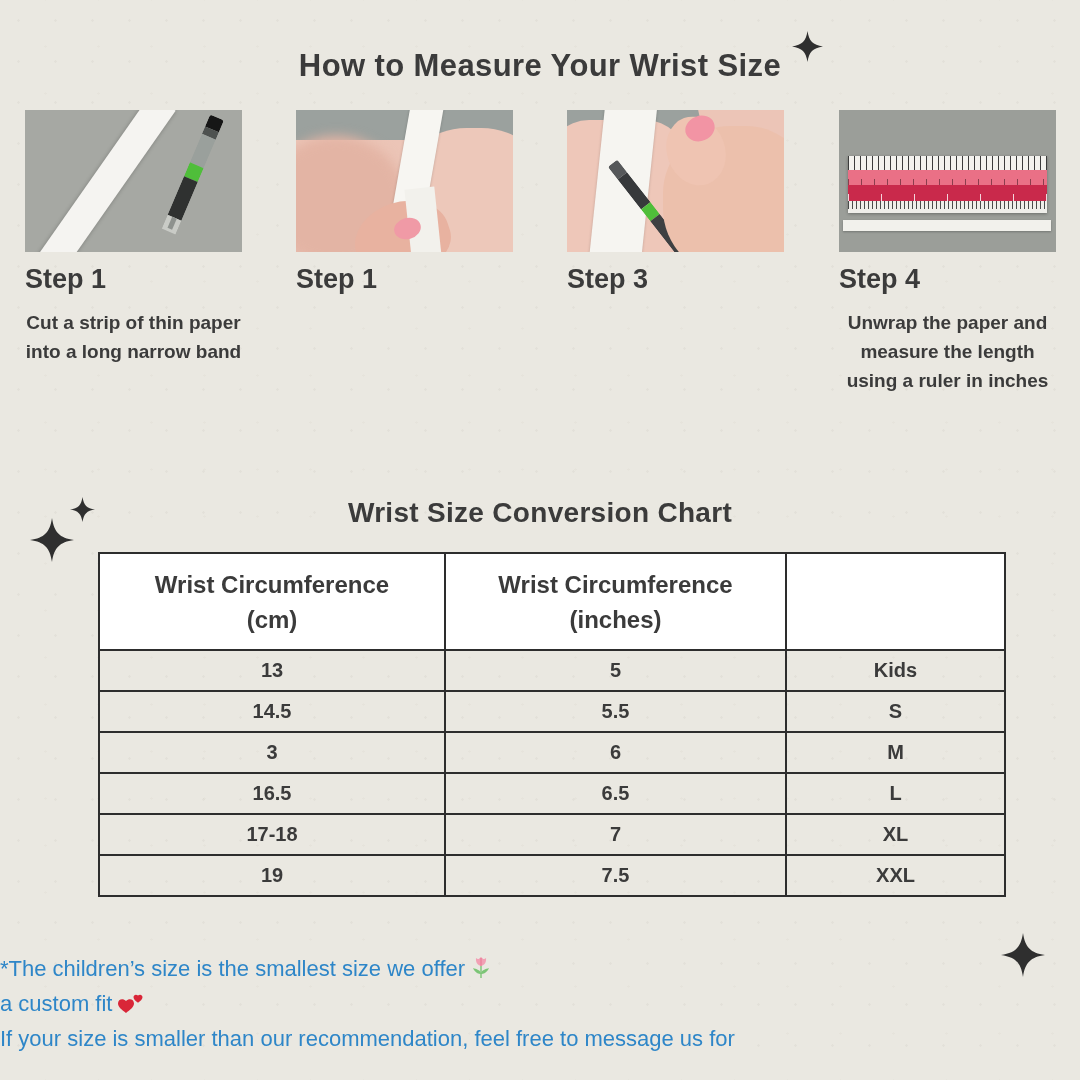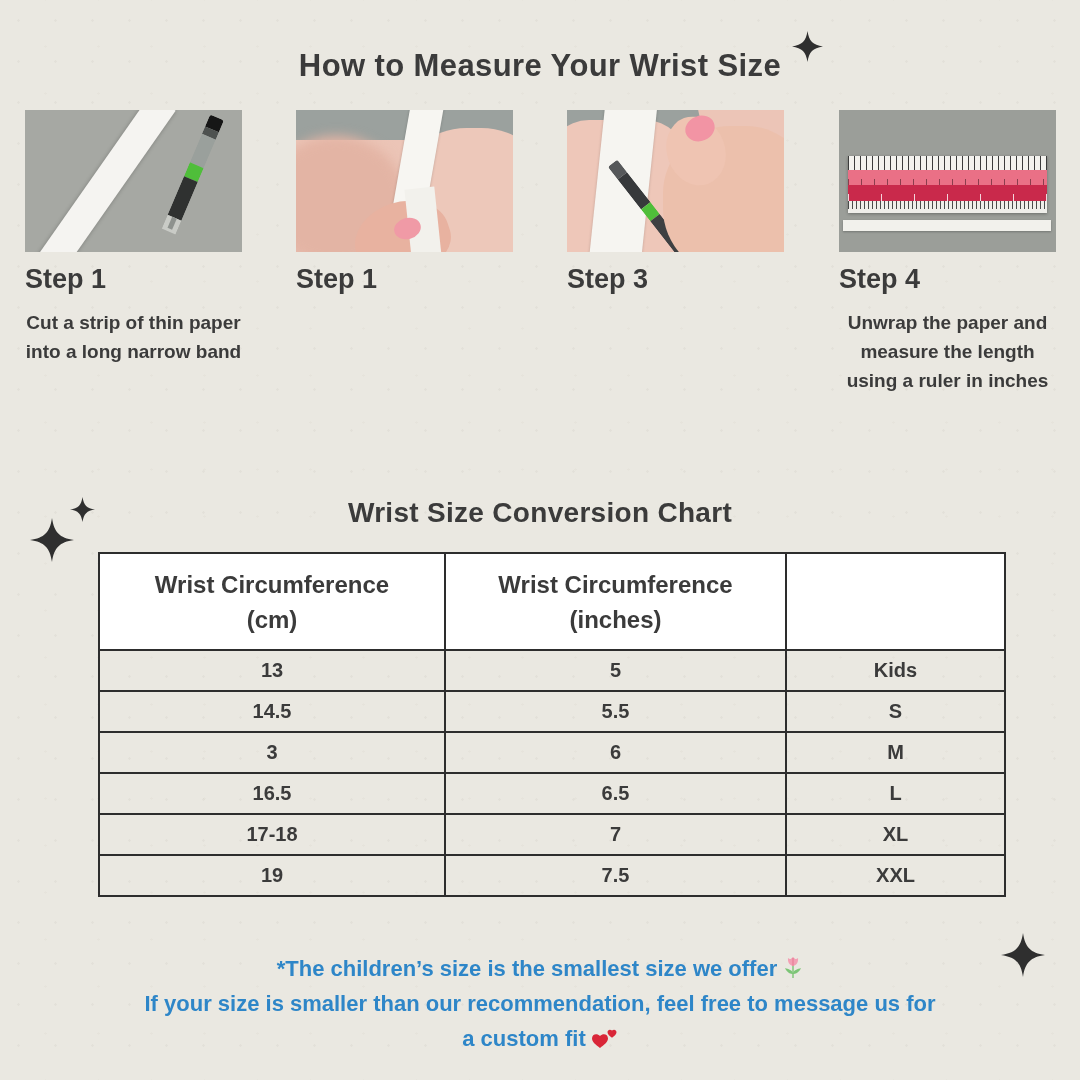--- a/index.html
+++ b/index.html
@@ -109,21 +109,21 @@
     border-collapse:collapse; table-layout:fixed;
   }
   table.conv th, table.conv td { border:2px solid #2d2d2d; text-align:center; vertical-align:middle; }
   table.conv th { background:#ffffff; height:97px; font-size:24px; font-weight:bold; line-height:35px; }
   table.conv td { height:41px; font-size:20px; font-weight:bold; background:transparent; }
   .col-cm { width:346px; } .col-in { width:341px; } .col-size { width:219px; }
 
   
   .footnote {
     position:absolute; top:951px; left:0; width:100%;
-    text-align:center; color:#2e86c8; font-size:22px; font-weight:bold; line-height:35px;
+    text-align:left; color:#2e86c8; font-size:22px; font-weight:normal; line-height:35px;
   }
   .footnote .line { display:block; }
   .inline-icon { display:inline-block; vertical-align:-4px; margin-left:6px; }
   .inline-icon svg { display:block; }
 </style>
 </head>
 <body>
 
 <div class="canvas">
 
@@ -263,27 +263,27 @@
 
   <div class="footnote">
     <span class="line">
       <span>*The children’s size is the smallest size we offer</span><span class="inline-icon"><svg width="20" height="24" viewBox="0 0 20 24">
         <path fill="#f2a0b4" d="M5 2 C5 2 4 9 10 10 C16 9 15 2 15 2 C13 4 12 3 10 1 C8 3 7 4 5 2 Z"></path>
         <path fill="#e87d96" d="M9 2 h2 v8 h-2 Z" opacity="0.6"></path>
         <path fill="#7cc576" d="M10 10 v8 M10 18 C10 14 5 13 2 12 C4 17 8 18 10 18 C12 18 16 17 18 12 C15 13 10 14 10 18 Z"></path>
         <rect fill="#7cc576" x="9.3" y="10" width="1.4" height="12"></rect>
       </svg></span>
     </span>
-    <span class="line">If your size is smaller than our recommendation, feel free to message us for</span>
     <span class="line">
       <span>a custom fit</span><span class="inline-icon"><svg width="26" height="22" viewBox="0 0 26 22">
         <path fill="#d92638" d="M8 8 C5 5 0 6 0 10.5 C0 14 4 17 8 20 C12 17 16 14 16 10.5 C16 6 11 5 8 8 Z"></path>
         <path fill="#d92638" d="M20 2.6 C18.4 1 15.5 1.6 15.5 4.2 C15.5 6.3 17.8 8 20 9.7 C22.2 8 24.5 6.3 24.5 4.2 C24.5 1.6 21.6 1 20 2.6 Z"></path>
       </svg></span>
     </span>
+    <span class="line">If your size is smaller than our recommendation, feel free to message us for</span>
   </div>
 
   <div class="sparkle" style="left:1001px; top:933px; width:44px; height:44px;">
     <svg viewBox="0 0 100 100">
         <path fill="#2f2f2f" d="M50 0 C55 33 67 45 100 50 C67 55 55 67 50 100 C45 67 33 55 0 50 C33 45 45 33 50 0 Z"></path>
       </svg>
   </div>
 
 </div>
 

